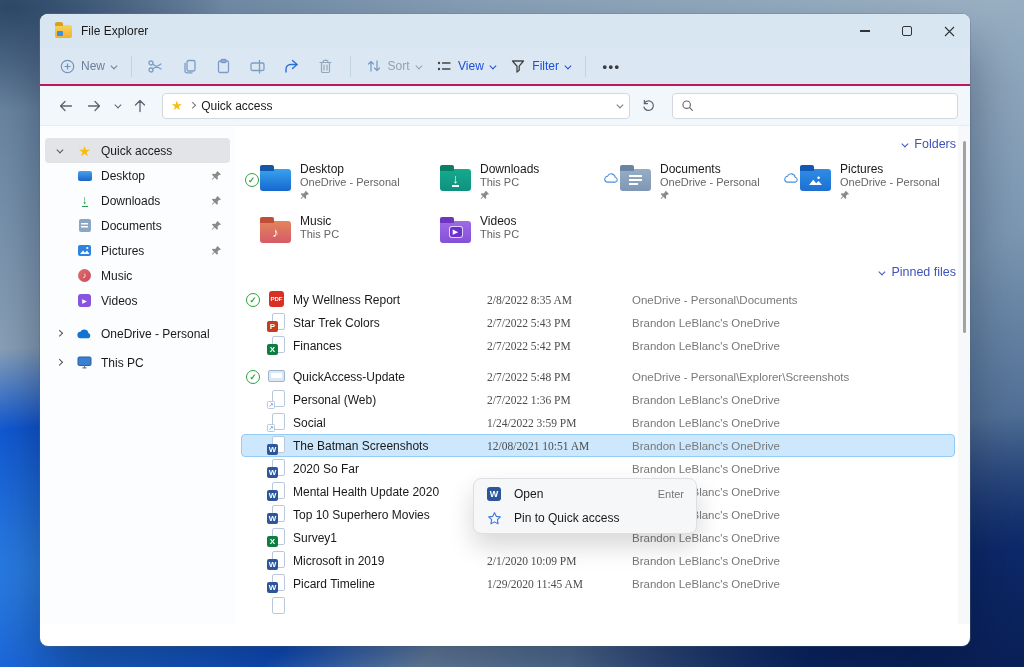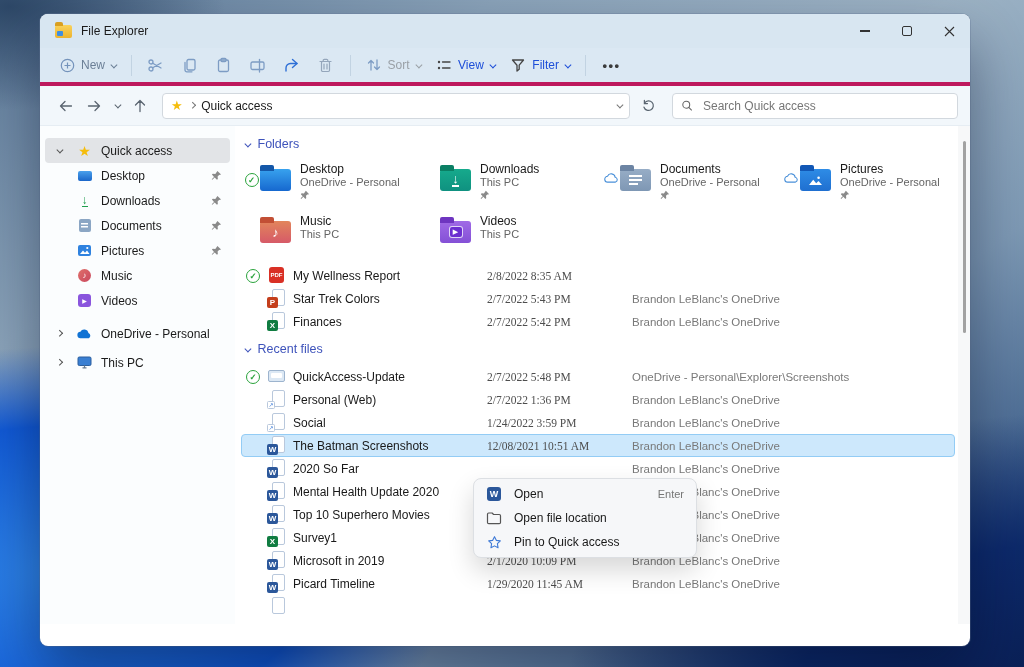--- a/index.html
+++ b/index.html
@@ -25,21 +25,21 @@
     background:linear-gradient(180deg,#f9d25a,#edb32e);}
   .appico::before{content:"";position:absolute;top:-3px;left:0;width:8px;height:4px;
     border-radius:2px 2px 0 0;background:#d99f21;}
   .appico::after{content:"";position:absolute;left:2px;bottom:2px;width:6px;height:5px;border-radius:1px;background:#3f8ee0;}
   .apptitle{font-size:12px;color:#1b1b1b;}
   .wcontrols{margin-left:auto;display:flex;height:34px;}
   .wc{width:42px;display:flex;align-items:center;justify-content:center;color:#222;}
   .ico-min{width:10px;height:1.2px;background:#333;display:inline-block;}
   .ico-max{width:10px;height:10px;border:1.2px solid #333;border-radius:2px;display:inline-block;}
   
-  .toolbar{height:38px;background:#dbe8f3;display:flex;align-items:center;padding:0 12px;border-bottom:4px solid #be185d;}
+  .toolbar{height:38px;background:#dbe8f3;display:flex;align-items:center;padding:0 12px;border-bottom:2px solid #be185d;}
   .tbtn{display:flex;align-items:center;gap:6px;padding:5px 8px;border-radius:4px;font-size:12px;color:#1d4ed8;}
   .tbtn.dis{color:#9aa0a6;}
   .ibtn{width:34px;height:30px;display:flex;align-items:center;justify-content:center;border-radius:4px;}
   .tsep{width:1px;height:21px;background:#c2d3e2;margin:0 7px;}
   .chev{width:6px;height:6px;border-right:1.4px solid currentColor;border-bottom:1.4px solid currentColor;display:inline-block;}
   .chev.down{transform:rotate(45deg) translateY(-1px);}
   .chev.right{transform:rotate(-45deg);}
   .chev.sm{width:4.5px;height:4.5px;}
   .more{font-size:13px;font-weight:bold;letter-spacing:1.5px;color:#3c3c3c;padding:0 10px;}
   
@@ -67,21 +67,21 @@
   .mi-down{color:#1f9e4d;font-weight:bold;font-size:12px;line-height:10px;border-bottom:1.6px solid #1f9e4d;padding-bottom:1px;}
   .mi-docs{width:12px;height:13px;border-radius:2px;background:#8ba6c4;
     background-image:linear-gradient(#fff,#fff),linear-gradient(#fff,#fff);
     background-size:7px 1.5px,7px 1.5px;background-position:2.5px 4px,2.5px 7px;background-repeat:no-repeat;}
   .mi-music{width:13px;height:13px;border-radius:50%;background:linear-gradient(135deg,#e0706a,#c9485e);color:#fff;
     font-size:8px;display:flex;align-items:center;justify-content:center;}
   .mi-vid{width:13px;height:13px;border-radius:3px;background:#8a55dd;color:#fff;font-size:6px;
     display:flex;align-items:center;justify-content:center;}
   
   .content{position:relative;flex:1;background:#fff;overflow:hidden;padding:10px 14px 0 6px;}
-  .sechead{display:flex;align-items:center;gap:8px;color:#3e53bb;font-size:12.5px;height:16px;margin:0 0 8px 4px;}
+  .sechead{display:flex;align-items:center;gap:8px;color:#3e53bb;font-size:12.5px;height:16px;margin:0 0 8px 4px;justify-content:flex-end;}
   .tiles{display:grid;grid-template-columns:repeat(4,180px);row-gap:8px;margin:0 0 8px 2px;}
   .tile{display:flex;height:44px;}
   .tbadge{width:17px;flex:0 0 17px;display:flex;justify-content:center;margin-top:13px;}
   .fold{position:relative;width:31px;height:22px;border-radius:3px;margin-top:9px;flex:0 0 31px;
     display:flex;align-items:center;justify-content:center;}
   .fold::before{content:"";position:absolute;top:-4px;left:0;width:14px;height:6px;border-radius:2px 2px 0 0;background:var(--tab);}
   .f-desk{--tab:#1457a8;background:linear-gradient(180deg,#38a2ee,#1668cf);}
   .f-down{--tab:#0b7f64;background:linear-gradient(180deg,#16aa8c,#0f9180);}
   .f-docs{--tab:#6c84a3;background:linear-gradient(180deg,#97adc6,#7e97b4);}
   .f-pics{--tab:#1257b5;background:linear-gradient(180deg,#2e8ce6,#1f6fd0);}
@@ -274,21 +274,20 @@
       <svg width="15" height="15" viewBox="0 0 16 16" fill="none" stroke="#5a6570" stroke-width="1.3" stroke-linecap="round">
           <path d="M3.2 9.8a5.1 5.1 0 1 0 .7-4.6"></path>
           <path d="M3.6 2.6v3.3h3.3"></path>
         </svg>
     </div>
     <div class="search">
       <svg width="13" height="13" viewBox="0 0 16 16" fill="none" stroke="#666" stroke-width="1.4" stroke-linecap="round">
           <circle cx="7" cy="7" r="4.6"></circle>
           <path d="M10.7 10.7L14 14"></path>
         </svg>
-      <input type="text" placeholder="Search Quick access" style="">
     </div>
   </div>
 
   <div class="main">
 
     <div class="sidebar">
       <div class="srow selq">
         <span class="sexp">
             <span class="chev down sm"></span>
           </span>
@@ -480,32 +479,37 @@
           <span class="fold f-vid">
               <span class="fg-play">▶</span>
             </span>
           <span class="ttext">
             <span class="tname">Videos</span>
             <span class="tloc">This PC</span>
           </span>
         </div>
       </div>
 
+      <div class="sechead">
+        <span class="chev down sm"></span>
+        <span>Pinned files</span>
+      </div>
       <div class="rows">
         <div class="frow">
           <span class="cbadge">
               <span class="syncb">✓</span>
             </span>
           <span class="cicon">
               <span class="fi">
                 <span class="solidpdf">PDF</span>
               </span>
             </span>
           <span class="cname">My Wellness Report</span>
           <span class="cdate">2/8/2022 8:35 AM</span>
+          <span class="cloc">OneDrive - Personal\Documents</span>
         </div>
         <div class="frow">
           <span class="cbadge"></span>
           <span class="cicon">
               <span class="fi">
                 <span class="pg"></span>
                 <span class="bd p">P</span>
               </span>
             </span>
           <span class="cname">Star Trek Colors</span>
@@ -519,24 +523,20 @@
                 <span class="pg"></span>
                 <span class="bd x">X</span>
               </span>
             </span>
           <span class="cname">Finances</span>
           <span class="cdate">2/7/2022 5:42 PM</span>
           <span class="cloc">Brandon LeBlanc's OneDrive</span>
         </div>
       </div>
 
-      <div class="sechead">
-        <span class="chev down sm"></span>
-        <span>Recent files</span>
-      </div>
       <div class="rows" style="margin-bottom:0;">
         <div class="frow">
           <span class="cbadge">
               <span class="syncb">✓</span>
             </span>
           <span class="cicon">
               <span class="fi">
                 <span class="shot"></span>
               </span>
             </span>
@@ -662,28 +662,20 @@
         </div>
       </div>
 
       <div class="menu">
         <div class="mitem">
           <span class="mico">
               <span class="mw">W</span>
             </span>
           <span>Open</span>
           <span class="mshort">Enter</span>
-        </div>
-        <div class="mitem">
-          <span class="mico">
-            <svg width="16" height="16" viewBox="0 0 16 16" fill="none" stroke="#555" stroke-width="1.2" stroke-linejoin="round">
-                <path d="M1.5 12.5V4.2A1.2 1.2 0 0 1 2.7 3h3.4l1.5 1.5h5.7a1.2 1.2 0 0 1 1.2 1.2v6.8a1.2 1.2 0 0 1-1.2 1.2H2.7a1.2 1.2 0 0 1-1.2-1.2z"></path>
-              </svg>
-          </span>
-          <span>Open file location</span>
         </div>
         <div class="mitem">
           <span class="mico">
             <svg width="15" height="15" viewBox="0 0 16 16" fill="none" stroke="#3f7ad6" stroke-width="1.2" stroke-linejoin="round">
                 <path d="M8 1.8l1.9 3.9 4.3.6-3.1 3 .7 4.3L8 11.6l-3.8 2 .7-4.3-3.1-3 4.3-.6z"></path>
               </svg>
           </span>
           <span>Pin to Quick access</span>
         </div>
       </div>

